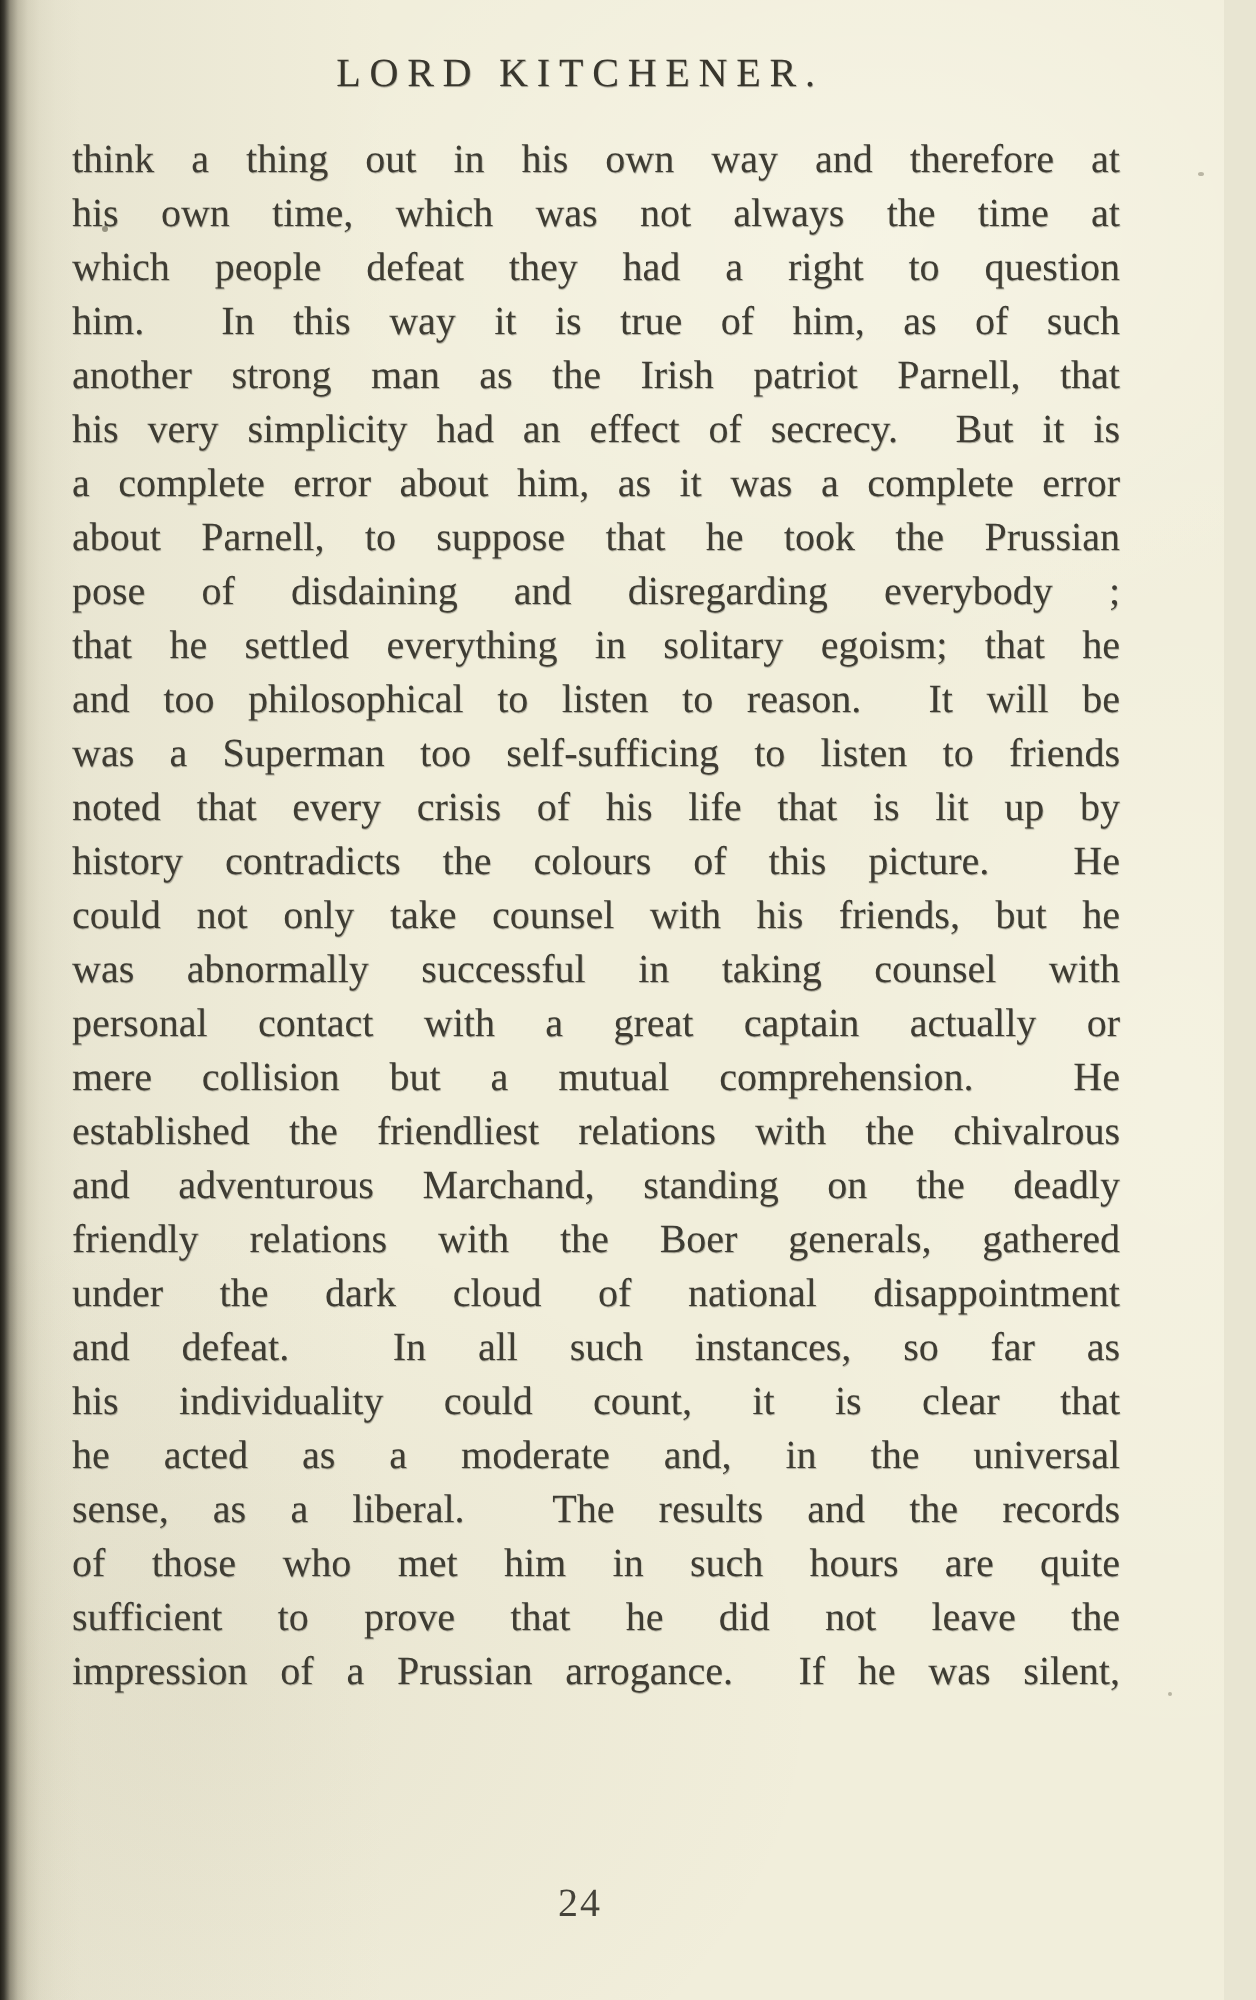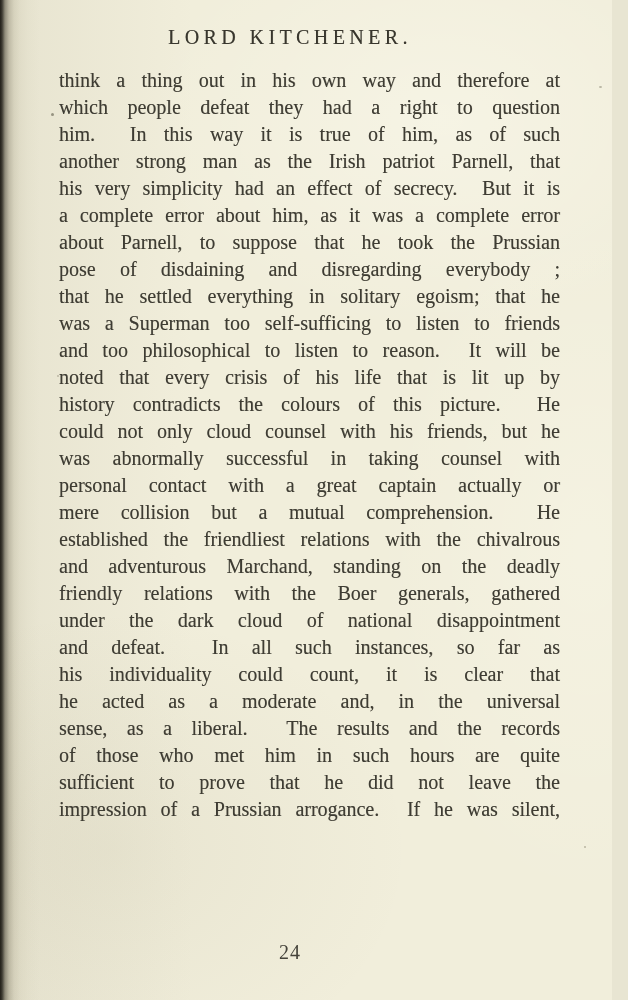--- a/index.html
+++ b/index.html
@@ -57,21 +57,20 @@
     left: 36px;
     width: 524px;
     font-size: 20px;
     line-height: 27px;
     text-shadow: 0.3px 0.3px 0.4px rgba(62,60,51,0.40);
   }
   .line {
     height: 27px;
     text-align: justify;
     text-align-last: justify;
-    margin-left: 23px;
   }
   .folio {
     position: absolute;
     top: 941px;
     left: 28px;
     width: 524px;
     text-align: center;
     font-size: 20px;
     letter-spacing: 1px;
     color: #45433a;
@@ -90,33 +89,34 @@
 </head>
 <body>
 
 <div class="page">
   <div class="gutter"></div>
 
   <div class="running-head">LORD KITCHENER.</div>
 
   <div class="body-text" id="body-lines">
       <div class="line">think a thing out in his own way and therefore at</div>
+      <div class="line">his own time, which was not always the time at</div>
       <div class="line">which people defeat they had a right to question</div>
       <div class="line">him.&nbsp; In this way it is true of him, as of such</div>
       <div class="line">another strong man as the Irish patriot Parnell, that</div>
       <div class="line">his very simplicity had an effect of secrecy.&nbsp; But it is</div>
       <div class="line">a complete error about him, as it was a complete error</div>
       <div class="line">about Parnell, to suppose that he took the Prussian</div>
       <div class="line">pose of disdaining and disregarding everybody ;</div>
       <div class="line">that he settled everything in solitary egoism; that he</div>
+      <div class="line">and too philosophical to listen to reason.&nbsp; It will be</div>
       <div class="line">was a Superman too self-sufficing to listen to friends</div>
-      <div class="line">and too philosophical to listen to reason.&nbsp; It will be</div>
       <div class="line">noted that every crisis of his life that is lit up by</div>
       <div class="line">history contradicts the colours of this picture.&nbsp; He</div>
-      <div class="line">could not only cloud counsel with his friends, but he</div>
+      <div class="line">could not only take counsel with his friends, but he</div>
       <div class="line">was abnormally successful in taking counsel with</div>
       <div class="line">personal contact with a great captain actually or</div>
       <div class="line">mere collision but a mutual comprehension.&nbsp; He</div>
       <div class="line">established the friendliest relations with the chivalrous</div>
       <div class="line">and adventurous Marchand, standing on the deadly</div>
       <div class="line">friendly relations with the Boer generals, gathered</div>
       <div class="line">under the dark cloud of national disappointment</div>
       <div class="line">and defeat.&nbsp; In all such instances, so far as</div>
       <div class="line">his individuality could count, it is clear that</div>
       <div class="line">he acted as a moderate and, in the universal</div>

